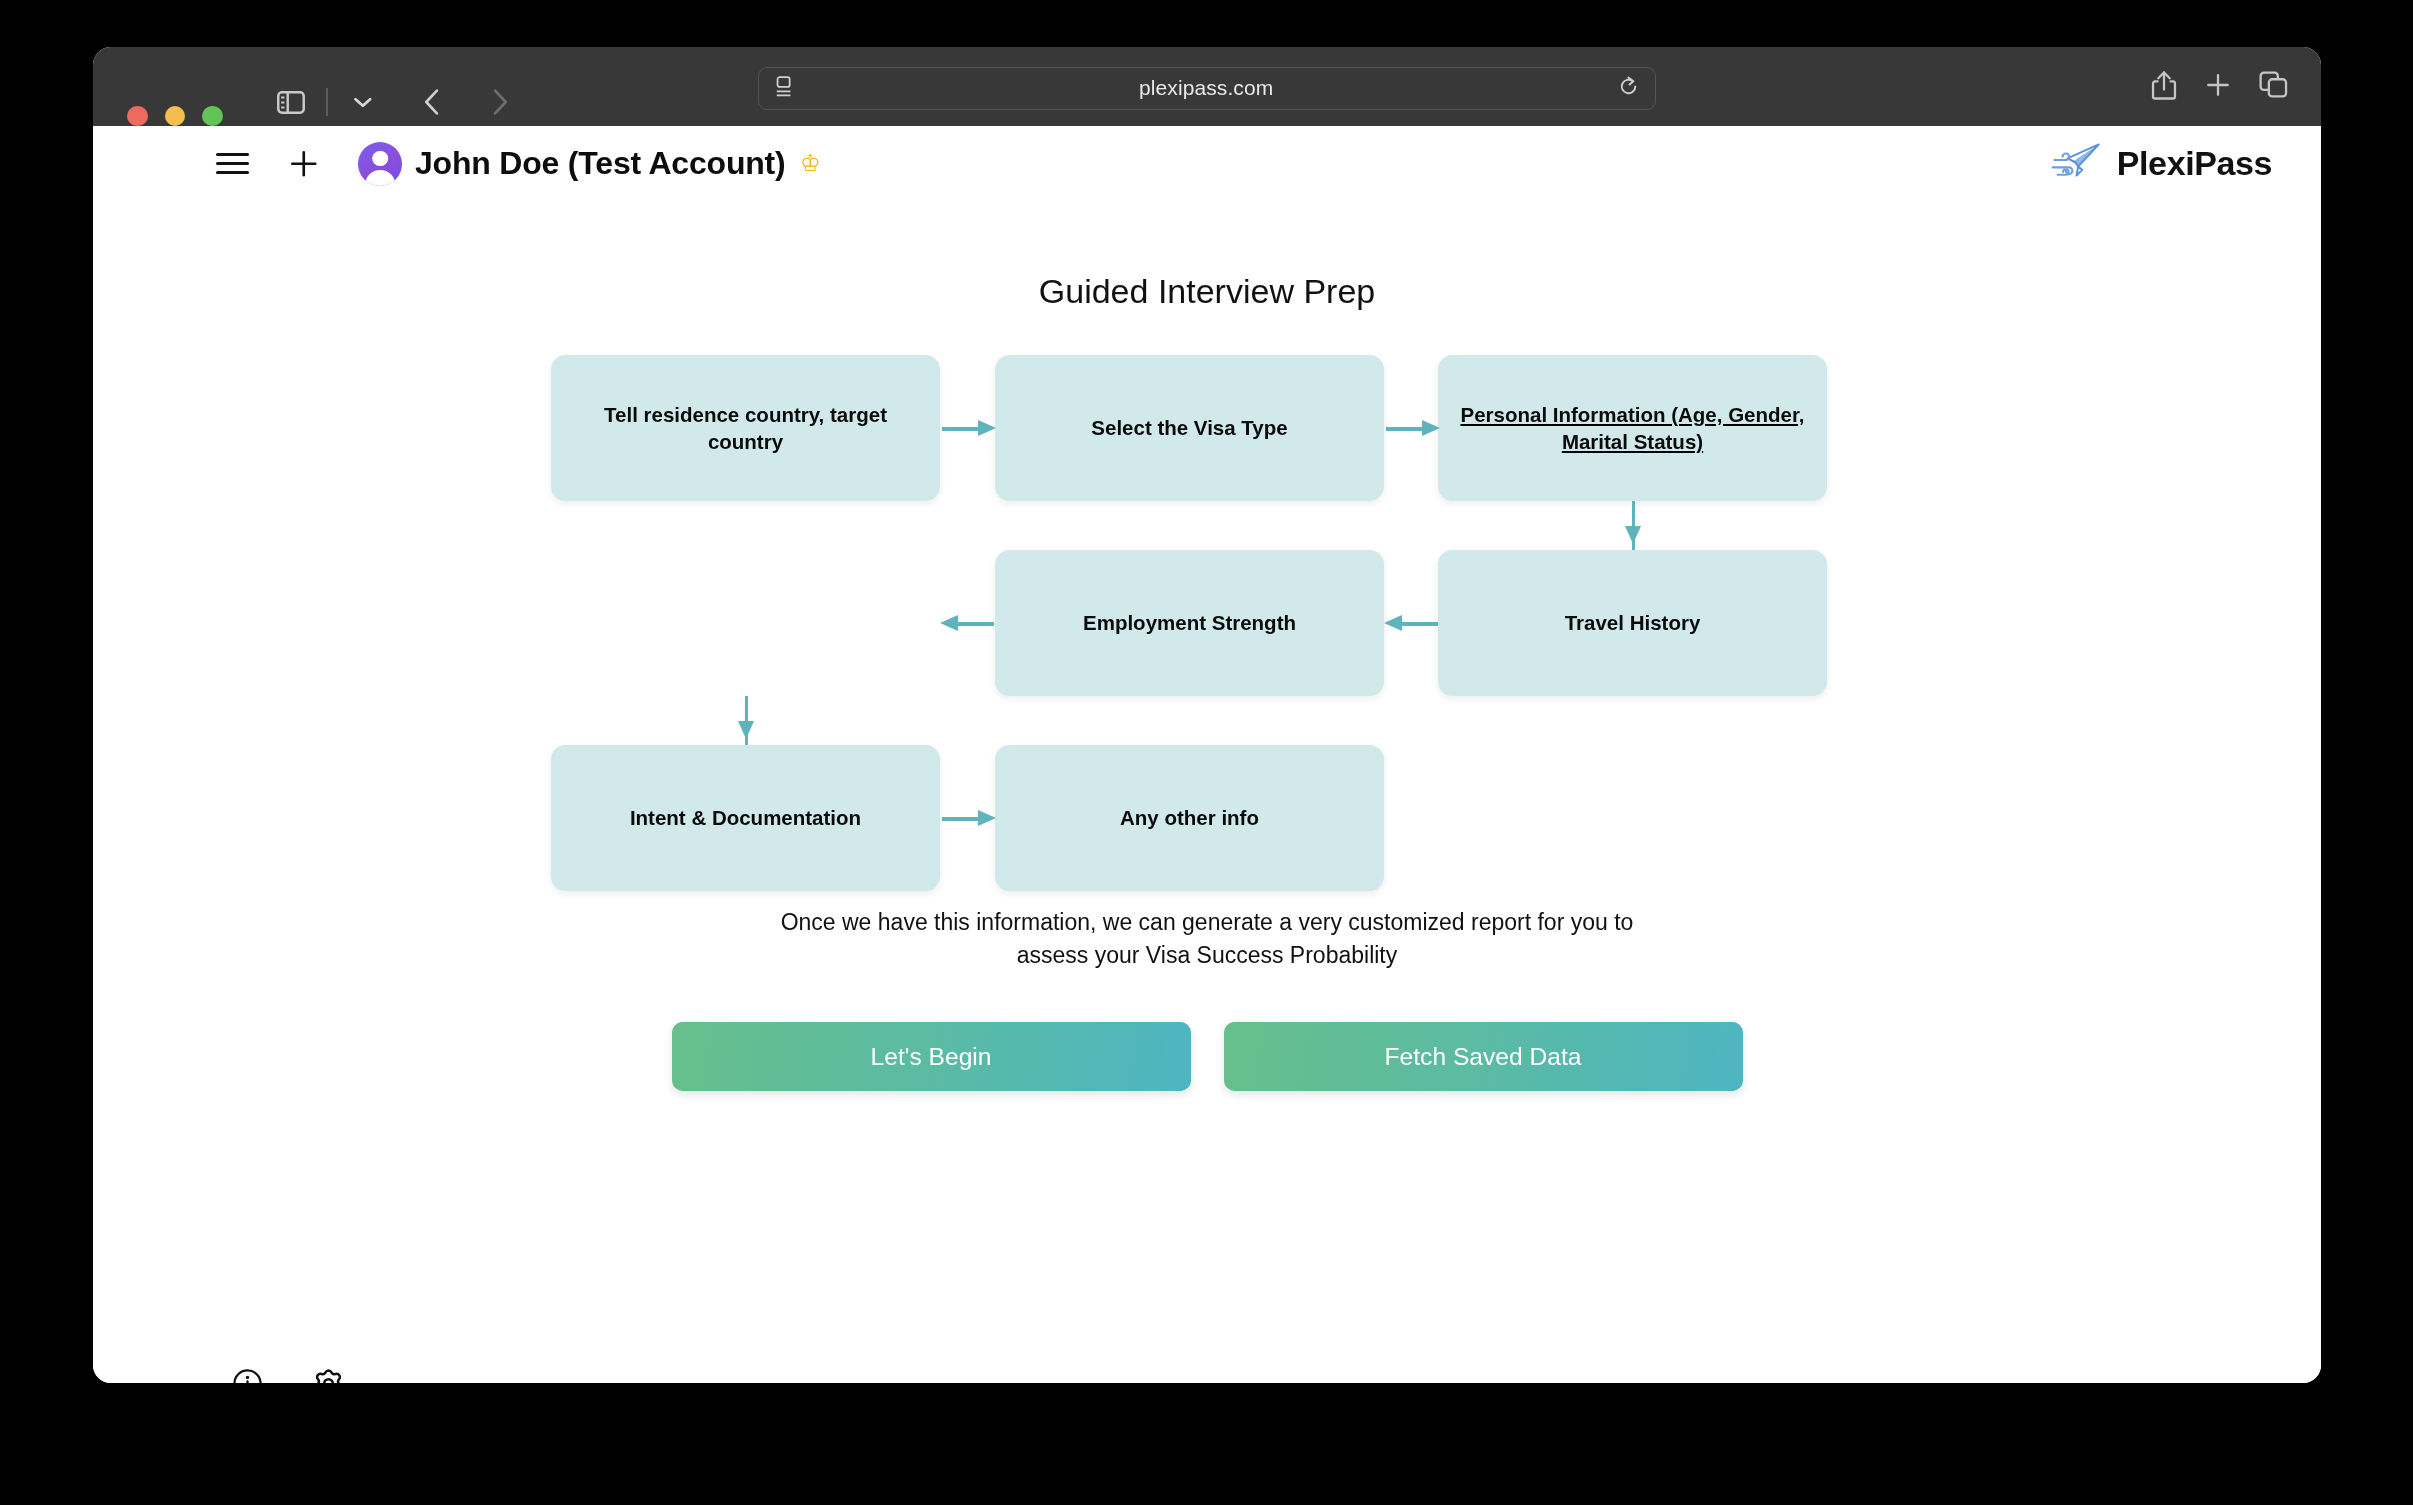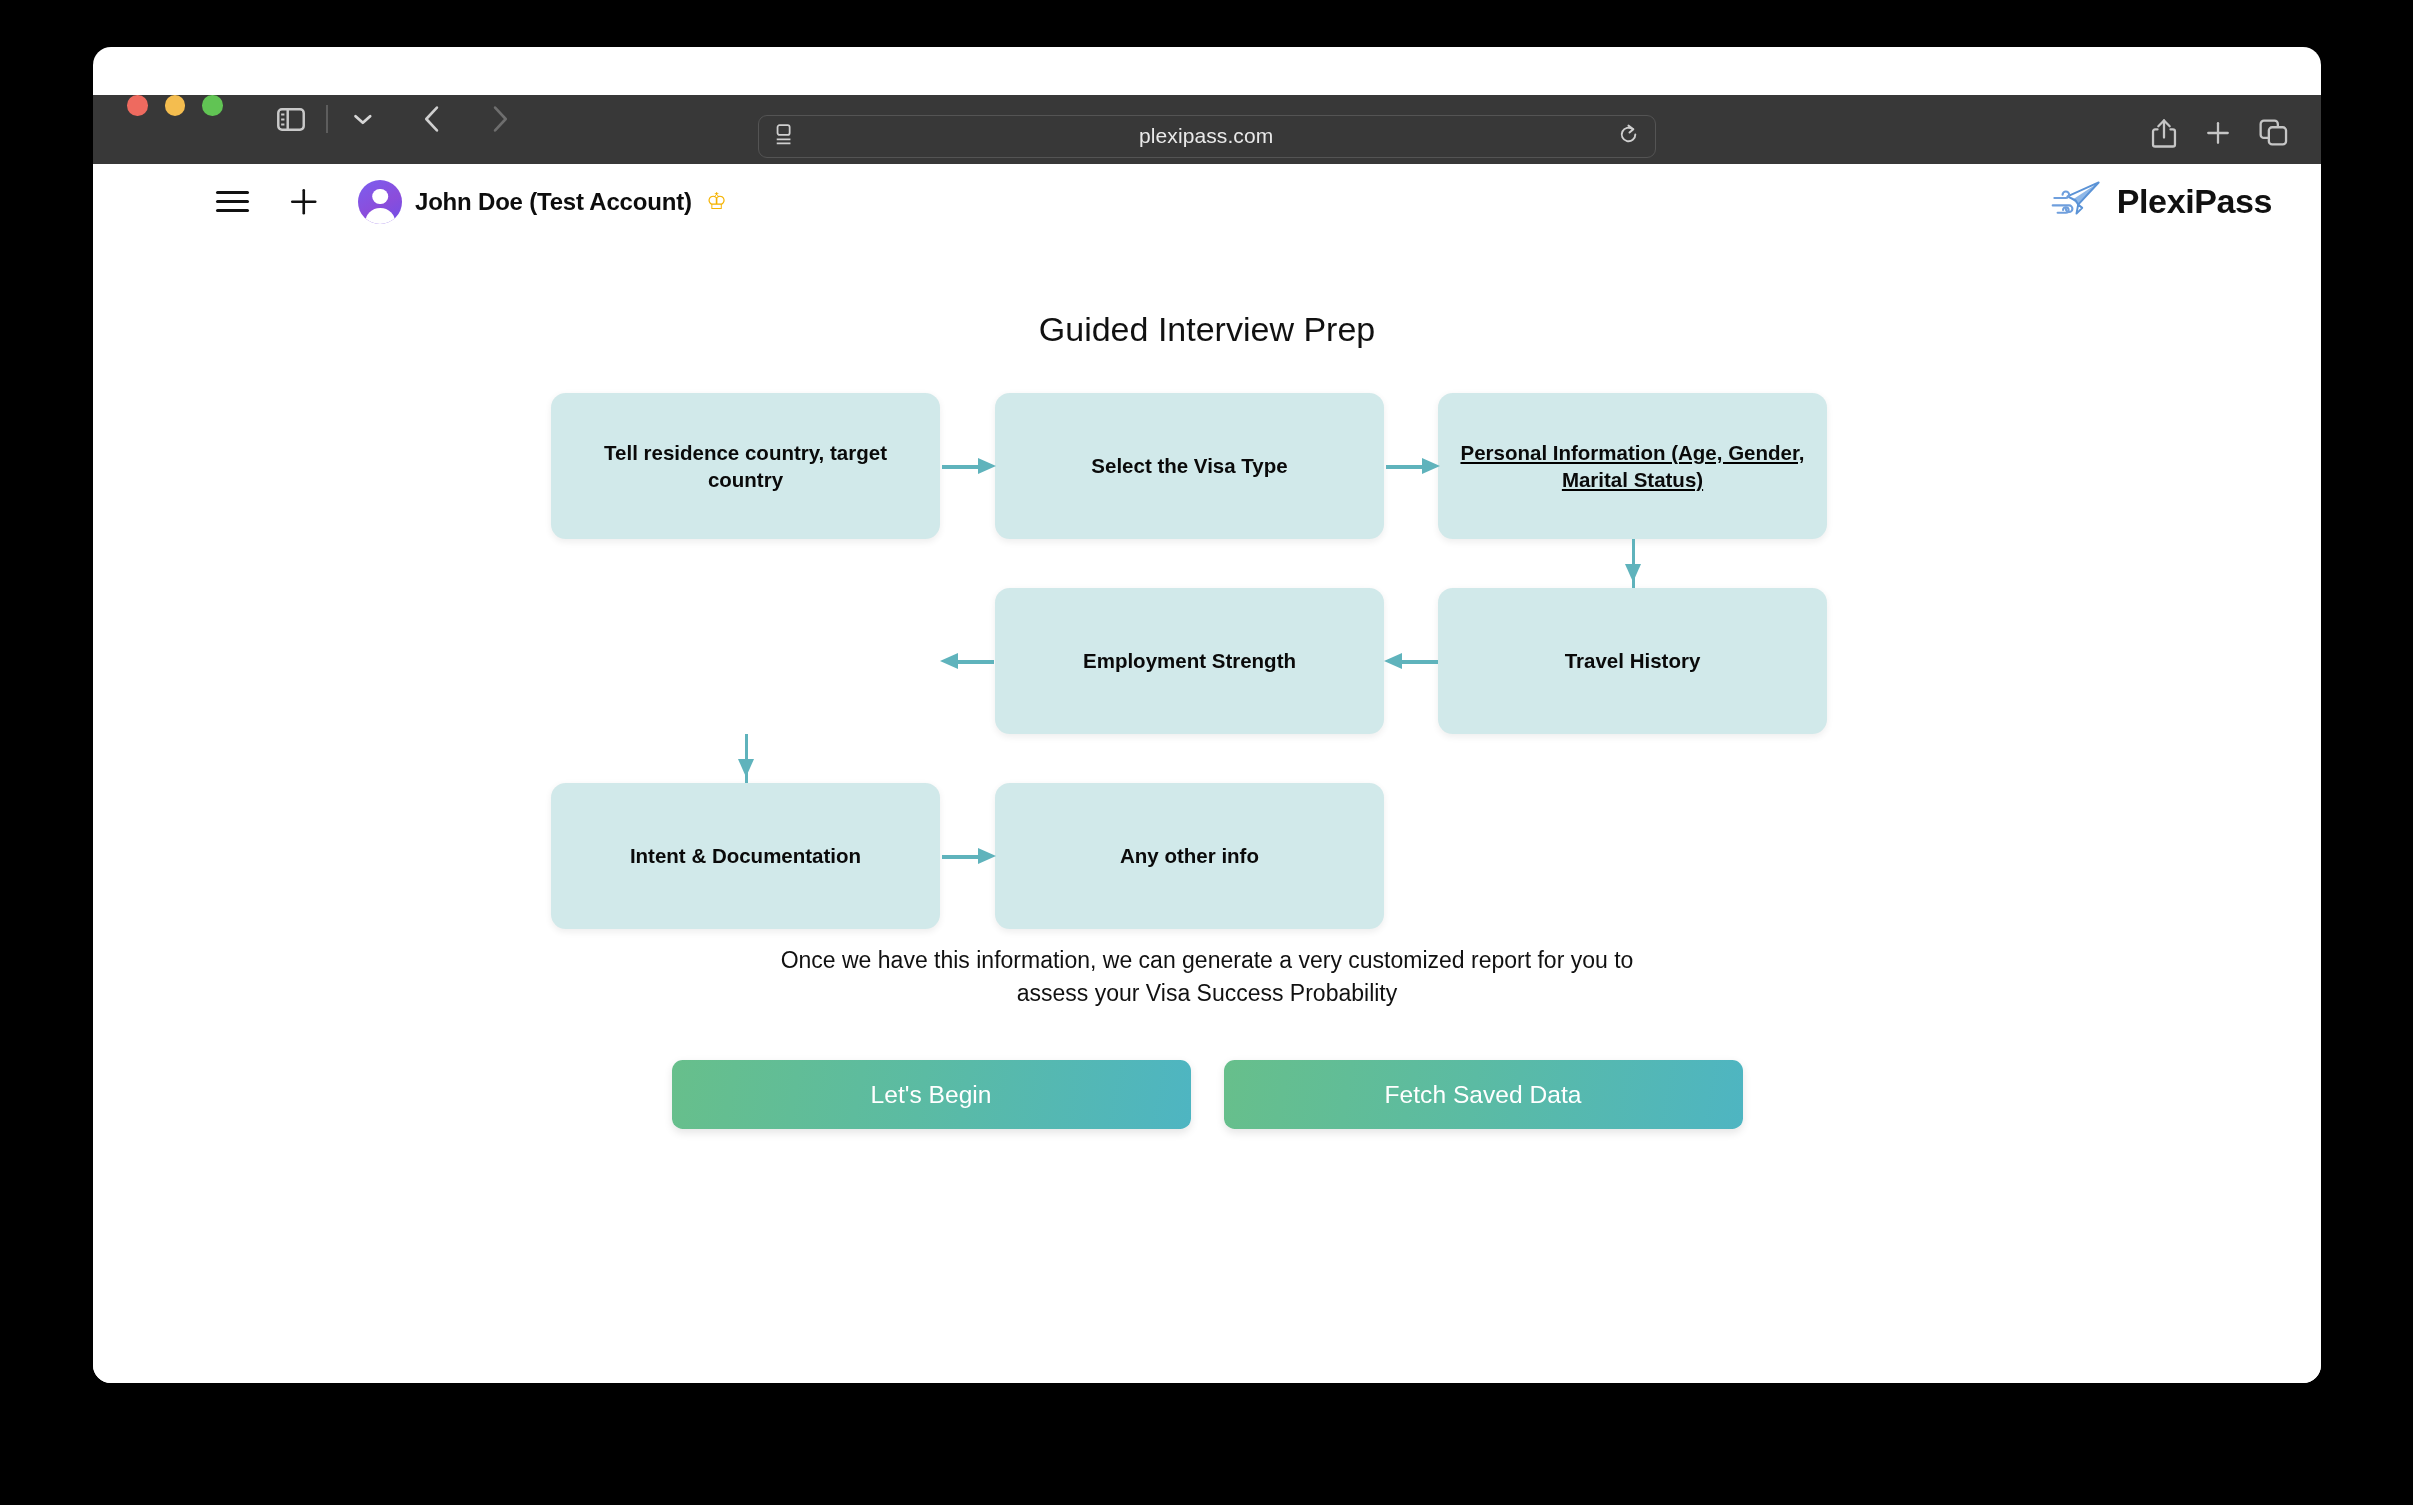--- a/index.html
+++ b/index.html
@@ -17,25 +17,24 @@
     width: 2228px; height: 1336px;
     border-radius: 18px;
     background: #ffffff;
     overflow: hidden;
     box-shadow: 0 9.8px 38px rgba(0,0,0,0.55);
   }
 
   
   #titlebar {
     position: relative;
-    height: 69px;
+    height: 79px;
     background: #383838;
     display: flex;
-    align-items: flex-start;
-    margin-top: 48px;
+    align-items: flex-end;
   }
   .traffic-lights { display: flex; gap: 17px; margin-left: 34px; }
   .tl { width: 20.5px; height: 20.5px; border-radius: 50%; }
   .tl-close { background: #ee6a5f; }
   .tl-min   { background: #f4bd4f; }
   .tl-max   { background: #61c454; }
 
   .tb-group { display: flex; align-items: center; margin-left: 44px; gap: 4.9px; }
   .tb-btn {
     width: 48px; height: 48px;
@@ -90,21 +89,21 @@
     position: relative; overflow: hidden;
   }
   #avatar .head {
     position: absolute; left: 50%; top: 9px; transform: translateX(-50%);
     width: 15.6px; height: 15.6px; border-radius: 50%; background: #fff;
   }
   #avatar .body {
     position: absolute; left: 50%; bottom: -9px; transform: translateX(-50%);
     width: 29.5px; height: 24.6px; border-radius: 14.8px 14.8px 0 0; background: #fff;
   }
-  #user-name { font-size: 24px; font-weight: 700; color: #0d0d0d; letter-spacing: -0.2px; }
+  #user-name { font-size: 32px; font-weight: 700; color: #0d0d0d; letter-spacing: -0.2px; }
   #crown-icon { font-size: 23px; color: #f5b301; line-height: 1; margin-left: 1.6px; }
 
   #brand {
     position: absolute; right: 49px; top: 0; height: 75px;
     display: flex; align-items: center; gap: 14.8px;
   }
   #brand-name { font-size: 34px; font-weight: 700; color: #111; letter-spacing: -0.4px; }
 
   
   #page-body { position: relative; height: 1182px; background: #fff; }

